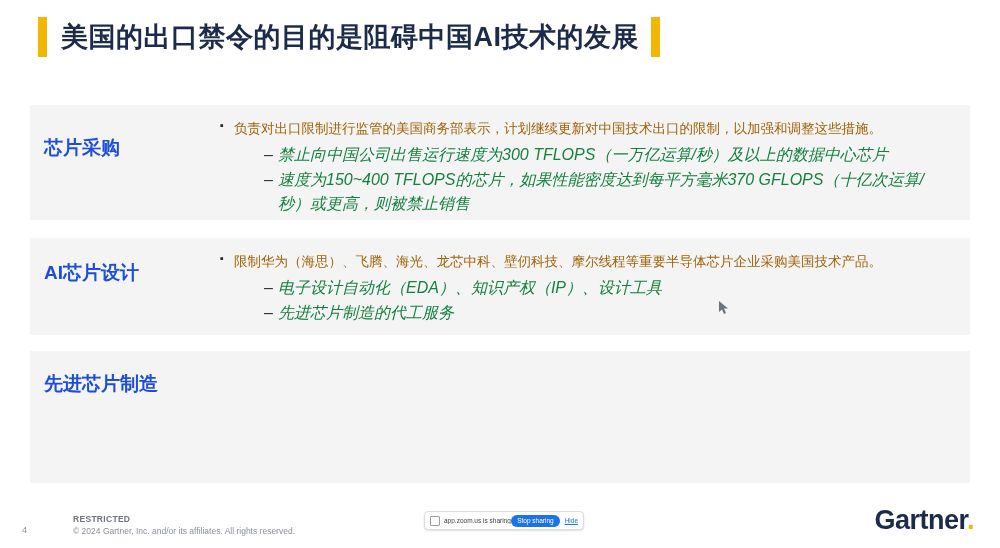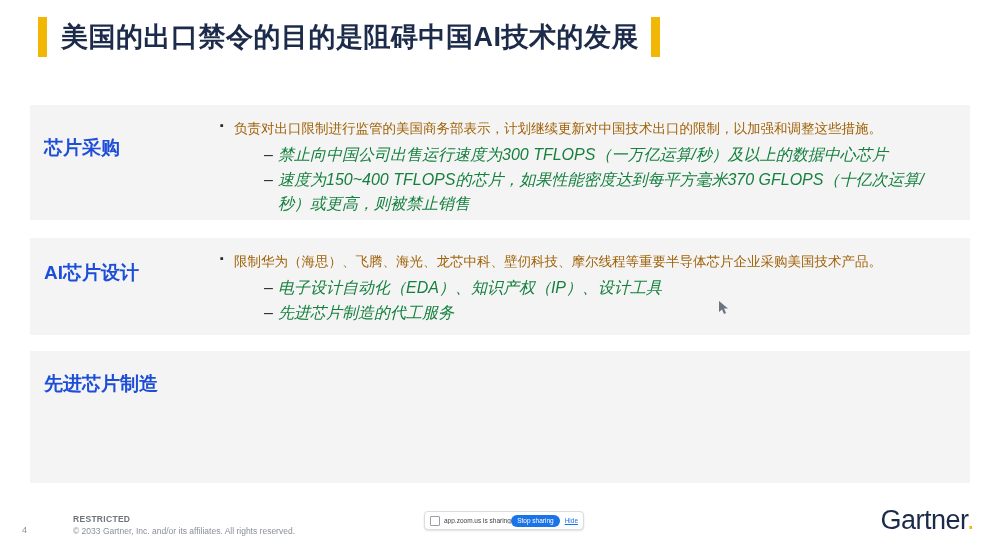--- a/index.html
+++ b/index.html
@@ -147,21 +147,21 @@
     left: 22px;
     bottom: 13px;
     font-size: 9px;
     color: #8a8f98;
   }
   .logo {
     position: absolute;
     right: 26px;
     bottom: 12px;
     font-size: 27px;
-    font-weight: normal;
+    font-weight: bold;
     color: #1c2b4a;
     letter-spacing: -0.5px;
   }
   .logo .dot {
     color: #f2b705;
   }
 
   
   .share-bar {
     position: absolute;
@@ -250,21 +250,21 @@
 
   <div class="cursor">
     <svg width="10" height="14" viewBox="0 0 10 14" xmlns="http://www.w3.org/2000/svg">
       <polygon points="0,0 0,11 3,8.5 5,13 7,12 5,7.5 9,7.5" fill="#6b7280"></polygon>
     </svg>
   </div>
 
   <div class="page-num">4</div>
   <div class="footer">
     <div class="restricted">RESTRICTED</div>
-    <div>© 2033 Gartner, Inc. and/or its affiliates. All rights reserved.</div>
+    <div>© 2024 Gartner, Inc. and/or its affiliates. All rights reserved.</div>
   </div>
   <div class="logo"><span>Gartner</span><span class="dot">.</span></div>
 
   <div class="share-bar">
     <div class="share-icon"></div>
     <div class="share-text">app.zoom.us is sharing your screen.</div>
     <div class="stop-btn">Stop sharing</div>
     <div class="hide-link">Hide</div>
   </div>
 

